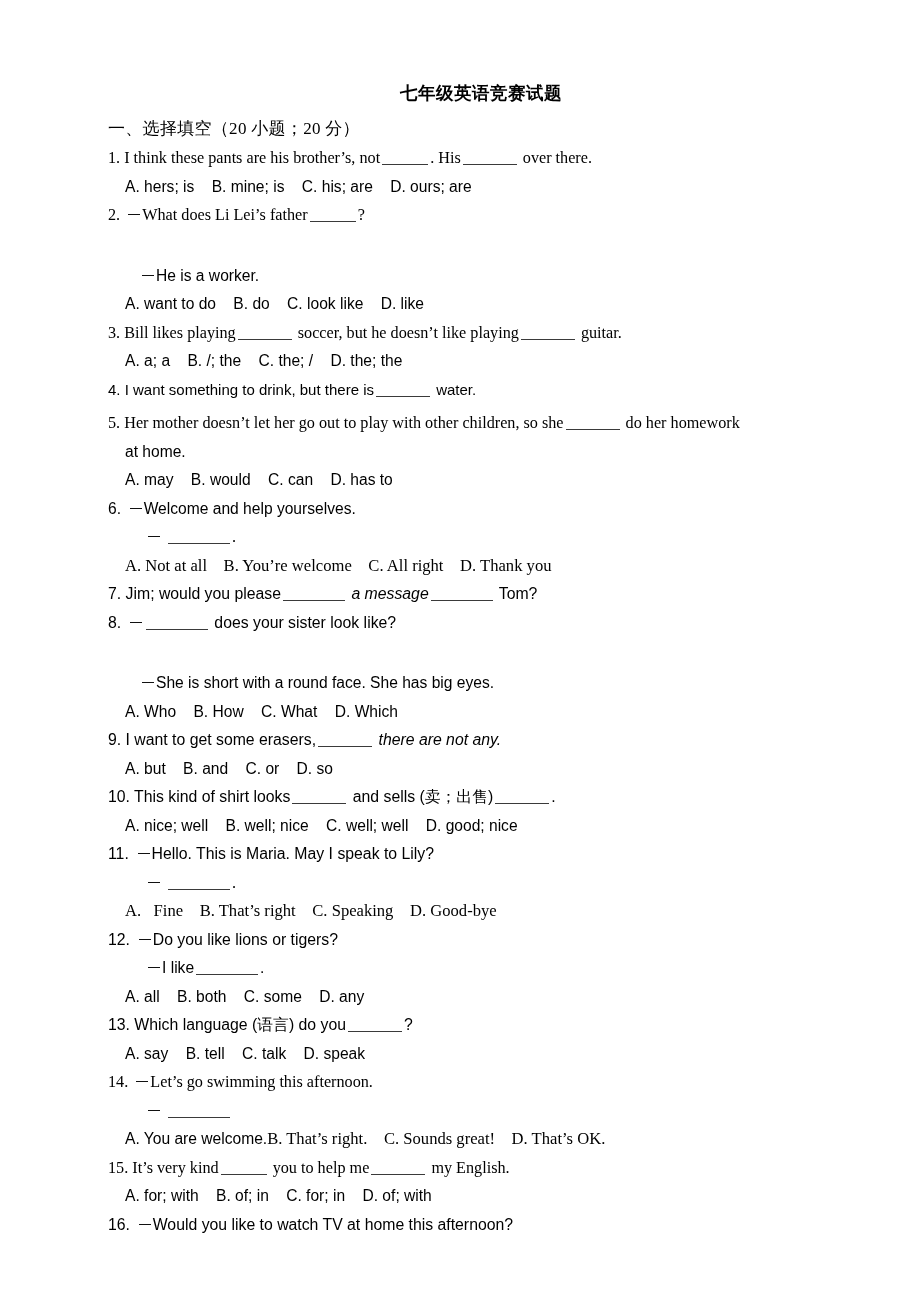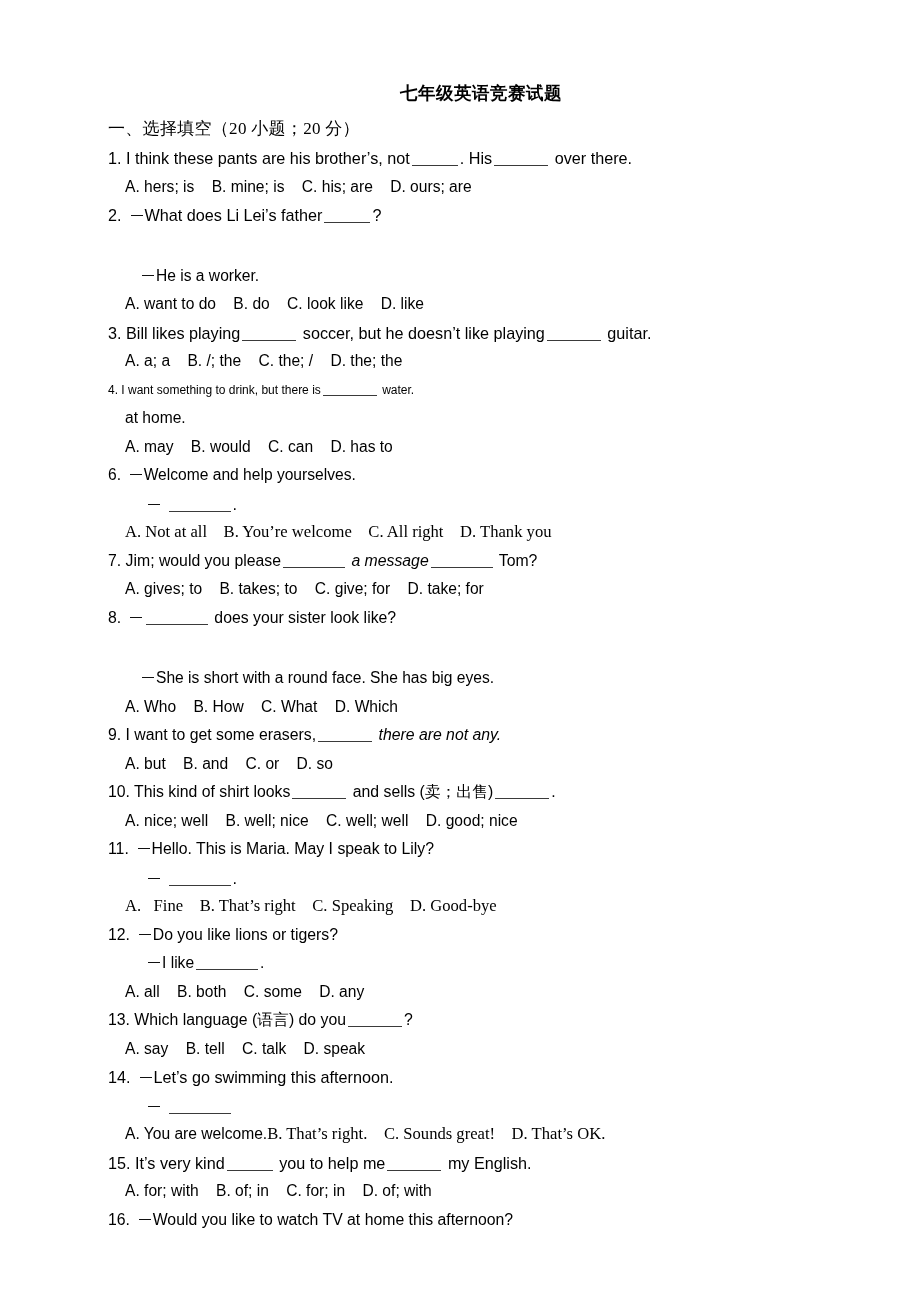--- a/index.html
+++ b/index.html
@@ -24,21 +24,21 @@
     background: #fff;
   }
   .content {
     position: absolute;
     left: 108px;
     top: 80px;
     width: 716px;
   }
 
   
-  .serif { font-family: Liberation Sans, sans-serif; }
+  .serif { font-family: Liberation Serif, serif; }
   .sans  { font-family: "Liberation Sans", sans-serif; }
 
   .doc-title {
     text-align: center;
     font-family: "Liberation Serif", serif;
     font-weight: bold;
     font-size: 17.5px;
     letter-spacing: 0.5px;
     margin: 0 0 6px 0;
     padding-left: 30px;
@@ -122,37 +122,37 @@
     <div class="line reply sans" style="font-size:15.6px"><span class="dash"></span><span>He is a worker.</span></div>
     <div class="line opts opts-sans">A. want to do    B. do    C. look like    D. like</div>
   </div>
 
   <div class="q">
     <div class="line stem serif"><span>3.</span> <span>Bill likes playing</span><span class="blank b-md"></span> <span>soccer, but he doesn’t like playing</span><span class="blank b-md"></span> <span>guitar.</span></div>
     <div class="line opts opts-sans">A. a; a    B. /; the    C. the; /    D. the; the</div>
   </div>
 
   <div class="q">
-    <div class="line stem sans" style="font-size:12px"><span>4.</span> <span>I want something to drink, but there is</span><span class="blank b-md"></span> <span>water.</span></div>
-  </div>
-
-  <div class="q">
+    <div class="line stem sans" style="font-size:15px"><span>4.</span> <span>I want something to drink, but there is</span><span class="blank b-md"></span> <span>water.</span></div>
+  </div>
+
+  <div class="q">
+    <div class="line stem serif" style="margin-top:5px"><span>5.</span> <span>Her mother doesn’t let her go out to play with other children, so she</span><span class="blank b-md"></span> <span>do her homework</span></div>
     <div class="line sans" style="padding-left:17px;font-size:15.6px">at home.</div>
     <div class="line opts opts-sans">A. may    B. would    C. can    D. has to</div>
   </div>
 
   <div class="q">
     <div class="line stem sans" style="font-size:15.6px"><span>6.</span>&nbsp; <span class="dash"></span><span>Welcome and help yourselves.</span></div>
     <div class="line reply2 serif"><span class="dash"></span>&nbsp;<span class="blank b-lg"></span><span>.</span></div>
     <div class="line opts opts-serif">A. Not at all    B. You’re welcome    C. All right    D. Thank you</div>
   </div>
 
   <div class="q">
     <div class="line stem sans" style="font-size:15.8px"><span>7.</span> <span>Jim; would you please</span><span class="blank b-lg"></span> <span class="ital">a message</span><span class="blank b-lg"></span> <span>Tom?</span></div>
-    <div class="line opts opts-sans">A. gives; to    B. takes; to    C. give; for    D. take; for</div>
   </div>
 
   <div class="q">
     <div class="line stem sans" style="font-size:15.8px"><span>8.</span>&nbsp; <span class="dash"></span><span class="blank b-lg"></span> <span>does your sister look like?</span></div>
     <div class="line reply sans" style="font-size:15.6px"><span class="dash"></span><span>She is short with a round face. She has big eyes.</span></div>
     <div class="line opts opts-sans">A. Who    B. How    C. What    D. Which</div>
   </div>
 
   <div class="q">
     <div class="line stem sans" style="font-size:15.8px"><span>9.</span> <span>I want to get some erasers,</span><span class="blank b-md"></span> <span class="ital">there are not any.</span></div>

